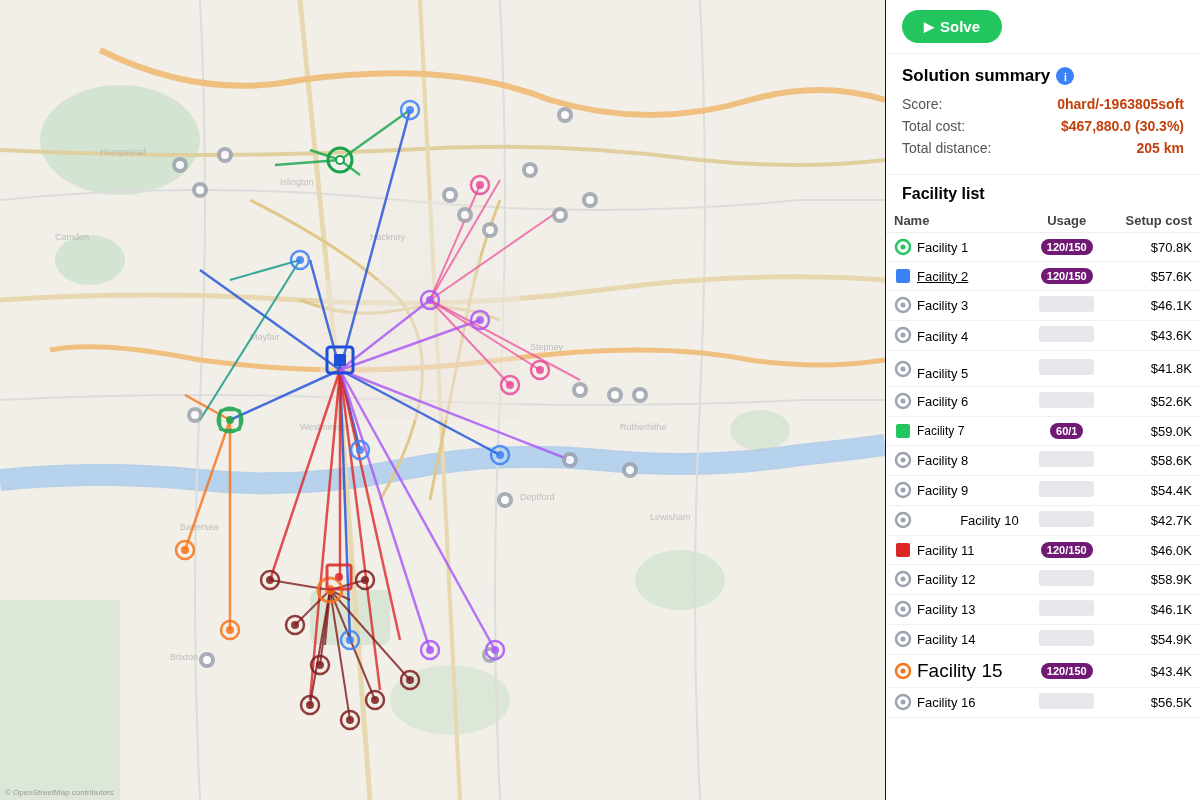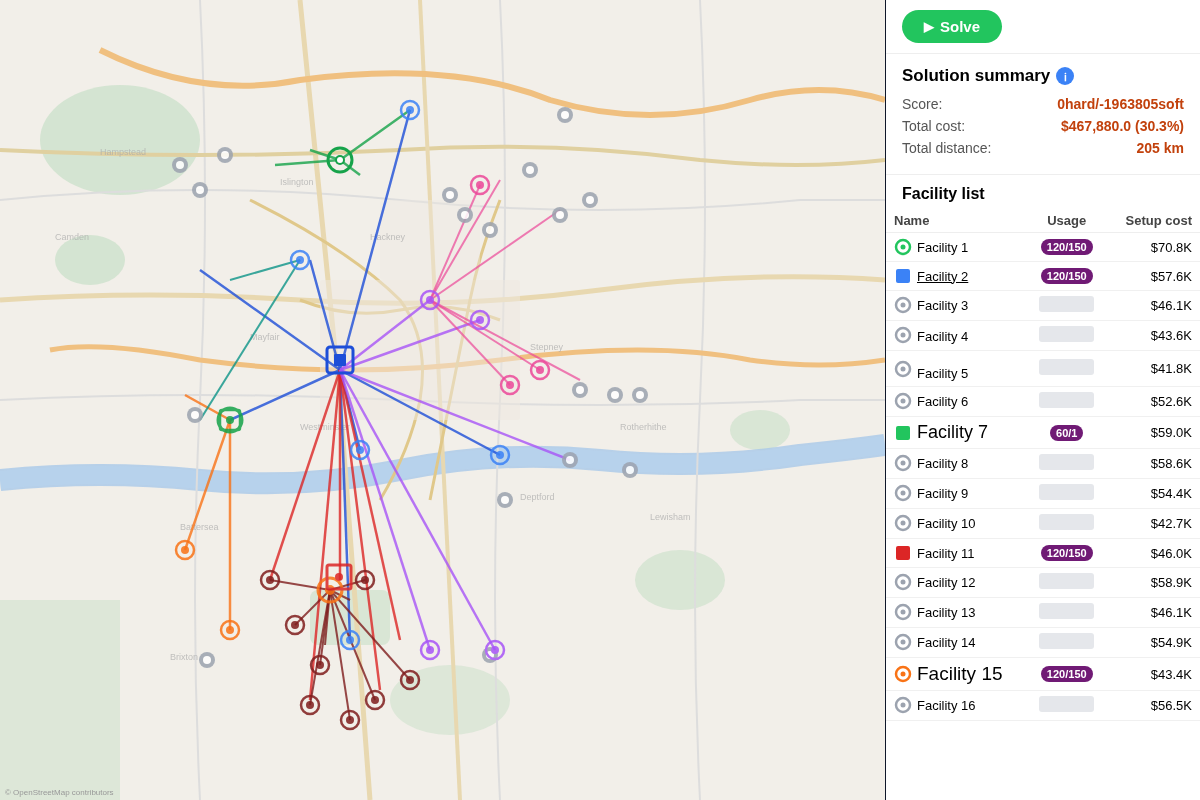--- a/index.html
+++ b/index.html
@@ -468,21 +468,21 @@
               <span style="font-size: 13px;">Facility 6</span>
             </td>
             <td style="text-align: center;"><div style="width: 55px; height: 16px; background: rgb(229, 231, 235); border-radius: 3px; display: inline-block;"></div></td>
             <td style="text-align: right; font-weight: 500;">$52.6K</td>
           </tr>
           <tr>
             <td style="display: flex; align-items: center;">
               <svg width="18" height="18" viewBox="0 0 18 18" style="vertical-align: middle; margin-right: 5px;">
                 <rect x="2" y="2" width="14" height="14" rx="2" fill="#22c55e"></rect>
               </svg>
-              <span style="font-size: 18px;">Facility 7</span>
+              <span style="font-size: 12px;">Facility 7</span>
             </td>
             <td style="text-align: center;"><span class="usage-badge usage-blue">60/1</span></td>
             <td style="text-align: right; font-weight: 500;">$59.0K</td>
           </tr>
           <tr>
             <td style="display: flex; align-items: center;">
               <svg width="18" height="18" viewBox="0 0 18 18" style="vertical-align: middle; margin-right: 5px;">
                 <circle cx="9" cy="9" r="7" fill="none" stroke="#9ca3af" stroke-width="2.5"></circle>
                 <circle cx="9" cy="9" r="2.5" fill="#9ca3af"></circle>
               </svg>
@@ -496,21 +496,21 @@
               <svg width="18" height="18" viewBox="0 0 18 18" style="vertical-align: middle; margin-right: 5px;">
                 <circle cx="9" cy="9" r="7" fill="none" stroke="#9ca3af" stroke-width="2.5"></circle>
                 <circle cx="9" cy="9" r="2.5" fill="#9ca3af"></circle>
               </svg>
               <span style="font-size: 13px;">Facility 9</span>
             </td>
             <td style="text-align: center;"><div style="width: 55px; height: 16px; background: rgb(229, 231, 235); border-radius: 3px; display: inline-block;"></div></td>
             <td style="text-align: right; font-weight: 500;">$54.4K</td>
           </tr>
           <tr>
-            <td style="display: flex; align-items: center;">
+            <td style="display: flex; align-items: center; justify-content: space-between;">
               <svg width="18" height="18" viewBox="0 0 18 18" style="vertical-align: middle; margin-right: 5px;">
                 <circle cx="9" cy="9" r="7" fill="none" stroke="#9ca3af" stroke-width="2.5"></circle>
                 <circle cx="9" cy="9" r="2.5" fill="#9ca3af"></circle>
               </svg>
               <span style="font-size: 13px;">Facility 10</span>
             </td>
             <td style="text-align: center;"><div style="width: 55px; height: 16px; background: rgb(229, 231, 235); border-radius: 3px; display: inline-block;"></div></td>
             <td style="text-align: right; font-weight: 500;">$42.7K</td>
           </tr>
           <tr>

